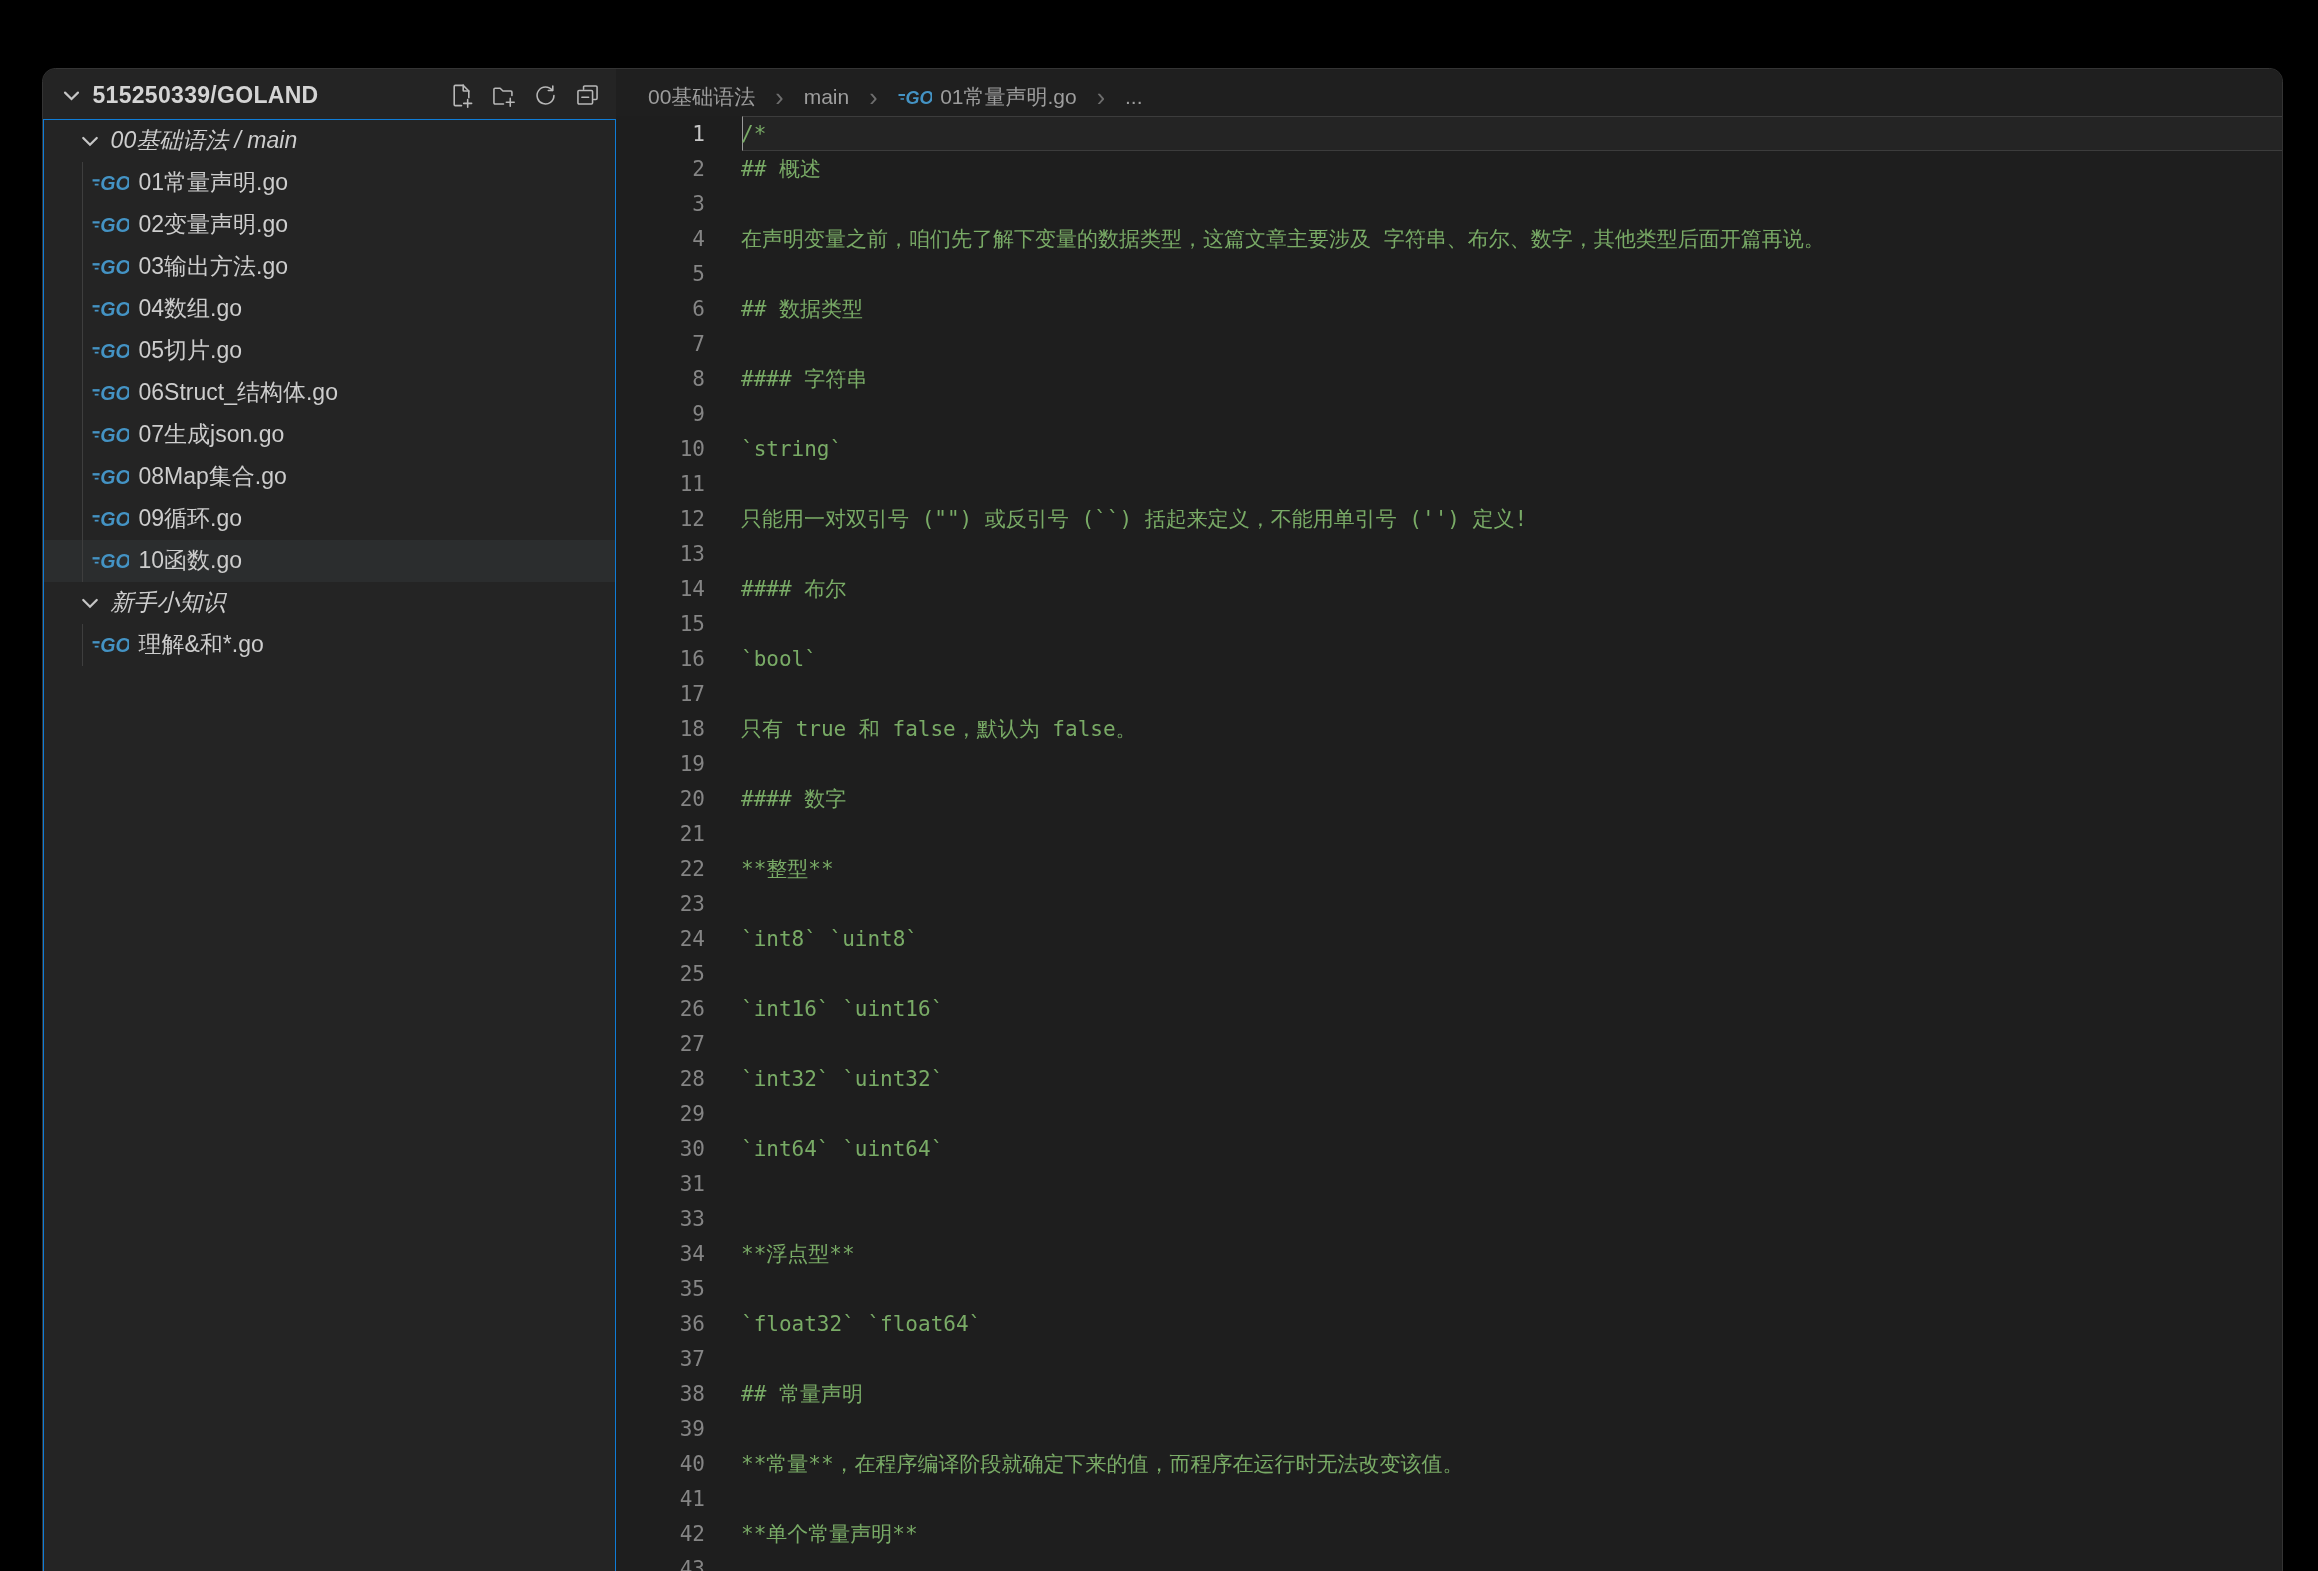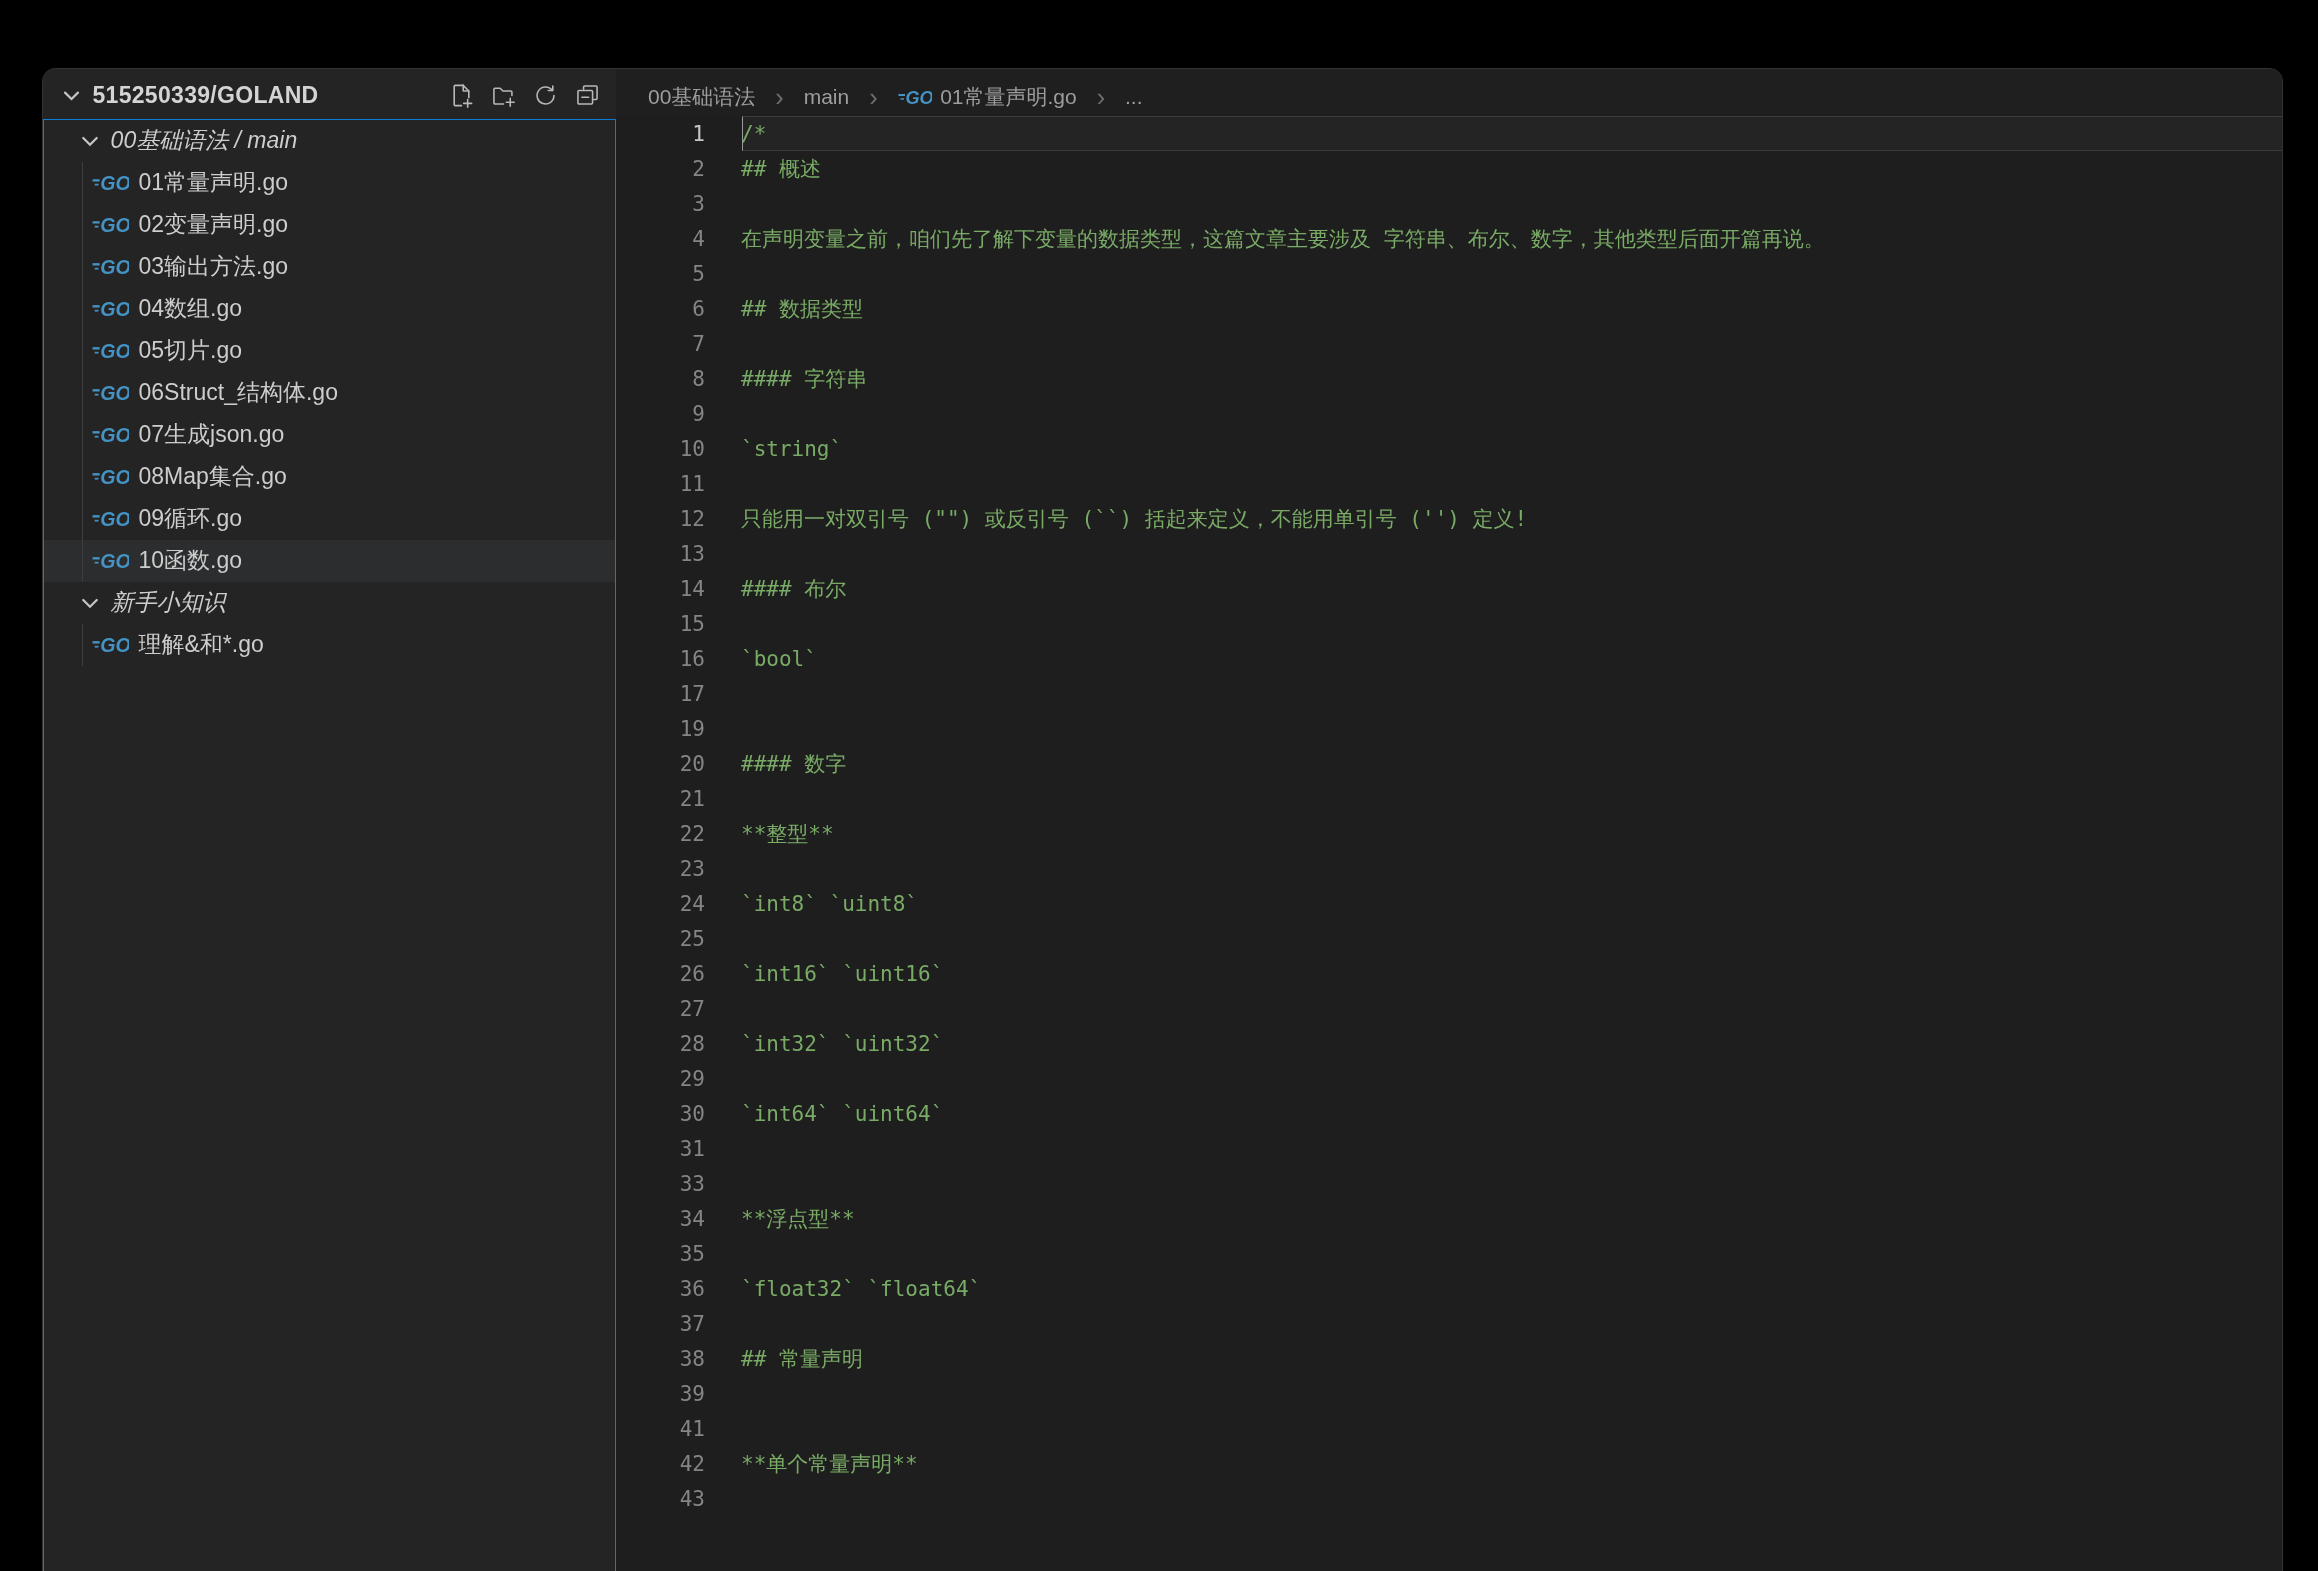--- a/index.html
+++ b/index.html
@@ -308,20 +308,24 @@
         </div>
         <div class="line">
           <span class="num">16</span>
           <span class="txt">`bool`</span>
         </div>
         <div class="line">
           <span class="num">17</span>
           <span class="txt"></span>
         </div>
         <div class="line">
+          <span class="num">18</span>
+          <span class="txt">只有 true 和 false，默认为 false。</span>
+        </div>
+        <div class="line">
           <span class="num">19</span>
           <span class="txt"></span>
         </div>
         <div class="line">
           <span class="num">20</span>
           <span class="txt">#### 数字</span>
         </div>
         <div class="line">
           <span class="num">21</span>
           <span class="txt"></span>
@@ -386,20 +390,24 @@
           <span class="num">37</span>
           <span class="txt"></span>
         </div>
         <div class="line">
           <span class="num">38</span>
           <span class="txt">## 常量声明</span>
         </div>
         <div class="line">
           <span class="num">39</span>
           <span class="txt"></span>
+        </div>
+        <div class="line">
+          <span class="num">40</span>
+          <span class="txt">**常量**，在程序编译阶段就确定下来的值，而程序在运行时无法改变该值。</span>
         </div>
         <div class="line">
           <span class="num">41</span>
           <span class="txt"></span>
         </div>
         <div class="line">
           <span class="num">42</span>
           <span class="txt">**单个常量声明**</span>
         </div>
         <div class="line">

